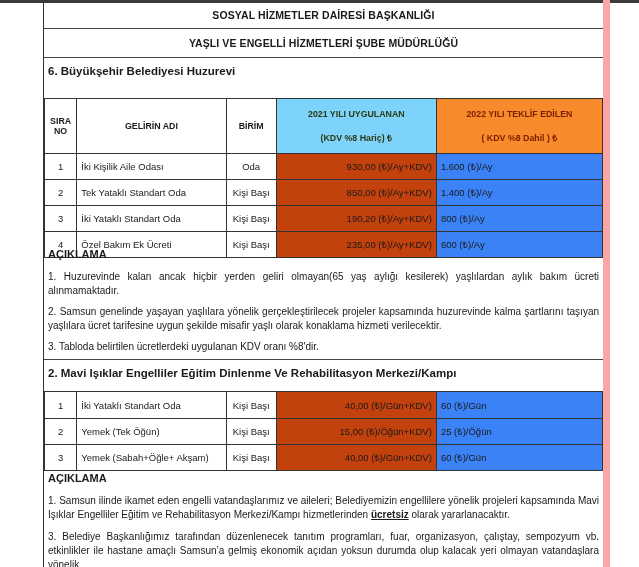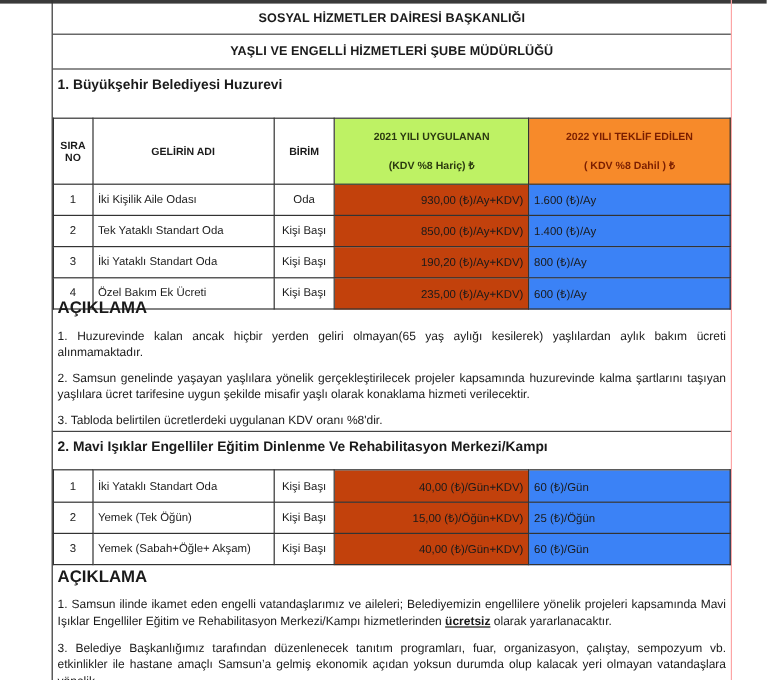--- a/index.html
+++ b/index.html
@@ -1,45 +1,45 @@
 <!DOCTYPE html>
 <html><head>
 <meta charset="utf-8">
 <style>
   html, body { margin:0; padding:0; }
   body { width:639px; height:567px; background:#ffffff; position:relative; overflow:hidden;
          font-family:"Liberation Sans", sans-serif; color:#1a1a1a; }
   .topbar { position:absolute; left:0; top:0; width:639px; height:3px; background:#3a3a3a; }
   .doc { position:absolute; left:43px; top:0; width:567px; height:567px;
-         border-left:1px solid #333; border-right:1px solid #fca5a5; box-sizing:border-box; }
+         border-left:1px solid #333; border-right:7px solid #fca5a5; box-sizing:border-box; }
   .row-block { position:absolute; left:0; width:100%; box-sizing:border-box; border-bottom:1px solid #444; }
   .center-title { text-align:center; font-weight:bold; font-size:10.5px; letter-spacing:0.1px; }
   .section-h { font-weight:bold; font-size:11.5px; padding-left:4px; }
   table { border-collapse:collapse; position:absolute; left:0; width:100%; table-layout:fixed; }
   td, th { border:1px solid #333; font-size:9.5px; padding:0 4px; box-sizing:border-box; }
   th { font-weight:bold; font-size:8.8px; text-align:center; }
   .c { text-align:center; }
-  .g-head { background:#bef264; color:#2b3a10; }
+  .g-head { background:#7dd3fc; color:#2b3a10; }
   .o-head { background:#f78a2a; color:#7a1e00; }
   .g-cell { background:#c2410c; text-align:right; }
   .o-cell { background:#3b82f6; text-align:left; }
-  .acik-h { font-weight:bold; font-size:14px; padding-left:4px; }
+  .acik-h { font-weight:bold; font-size:11px; padding-left:4px; }
   .para { font-size:10px; line-height:14px; padding:0 4px; text-align:justify; }
   .ul { text-decoration:underline; font-weight:bold; }
 </style>
 </head>
 <body>
 
 <div class="topbar"></div>
 
 <div class="doc">
 
   <div class="row-block center-title" style="top:3px;height:26px;line-height:24px;">SOSYAL HİZMETLER DAİRESİ BAŞKANLIĞI</div>
   <div class="row-block center-title" style="top:29px;height:29px;line-height:28px;">YAŞLI VE ENGELLİ HİZMETLERİ ŞUBE MÜDÜRLÜĞÜ</div>
-  <div class="row-block section-h" style="top:58px;height:30px;line-height:26px;border-bottom:none;">1. Büyükşehir Belediyesi Huzurevi</div>
+  <div class="row-block section-h" style="top:58px;height:30px;line-height:26px;border-bottom:none;">6. Büyükşehir Belediyesi Huzurevi</div>
 
   <table style="top:98px;">
     <colgroup>
       <col style="width:27px">
         <col style="width:125px">
         <col style="width:42px">
         <col style="width:134px">
         <col style="width:139px">
     </colgroup>
     <tbody>

